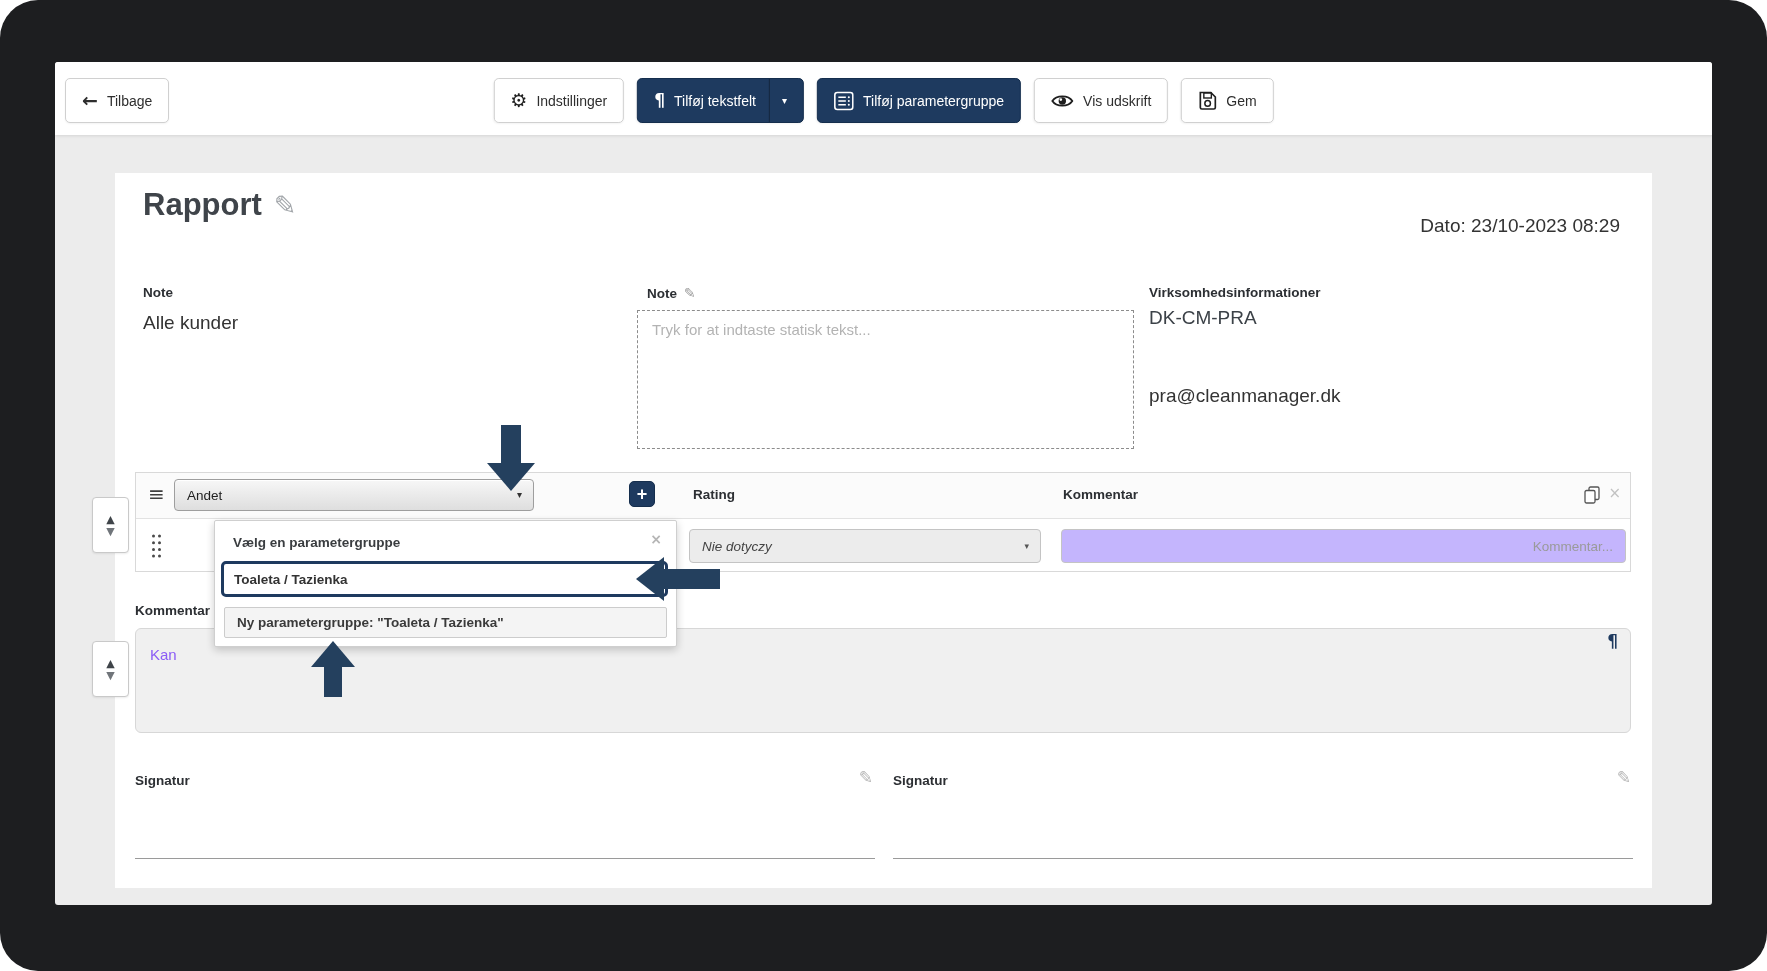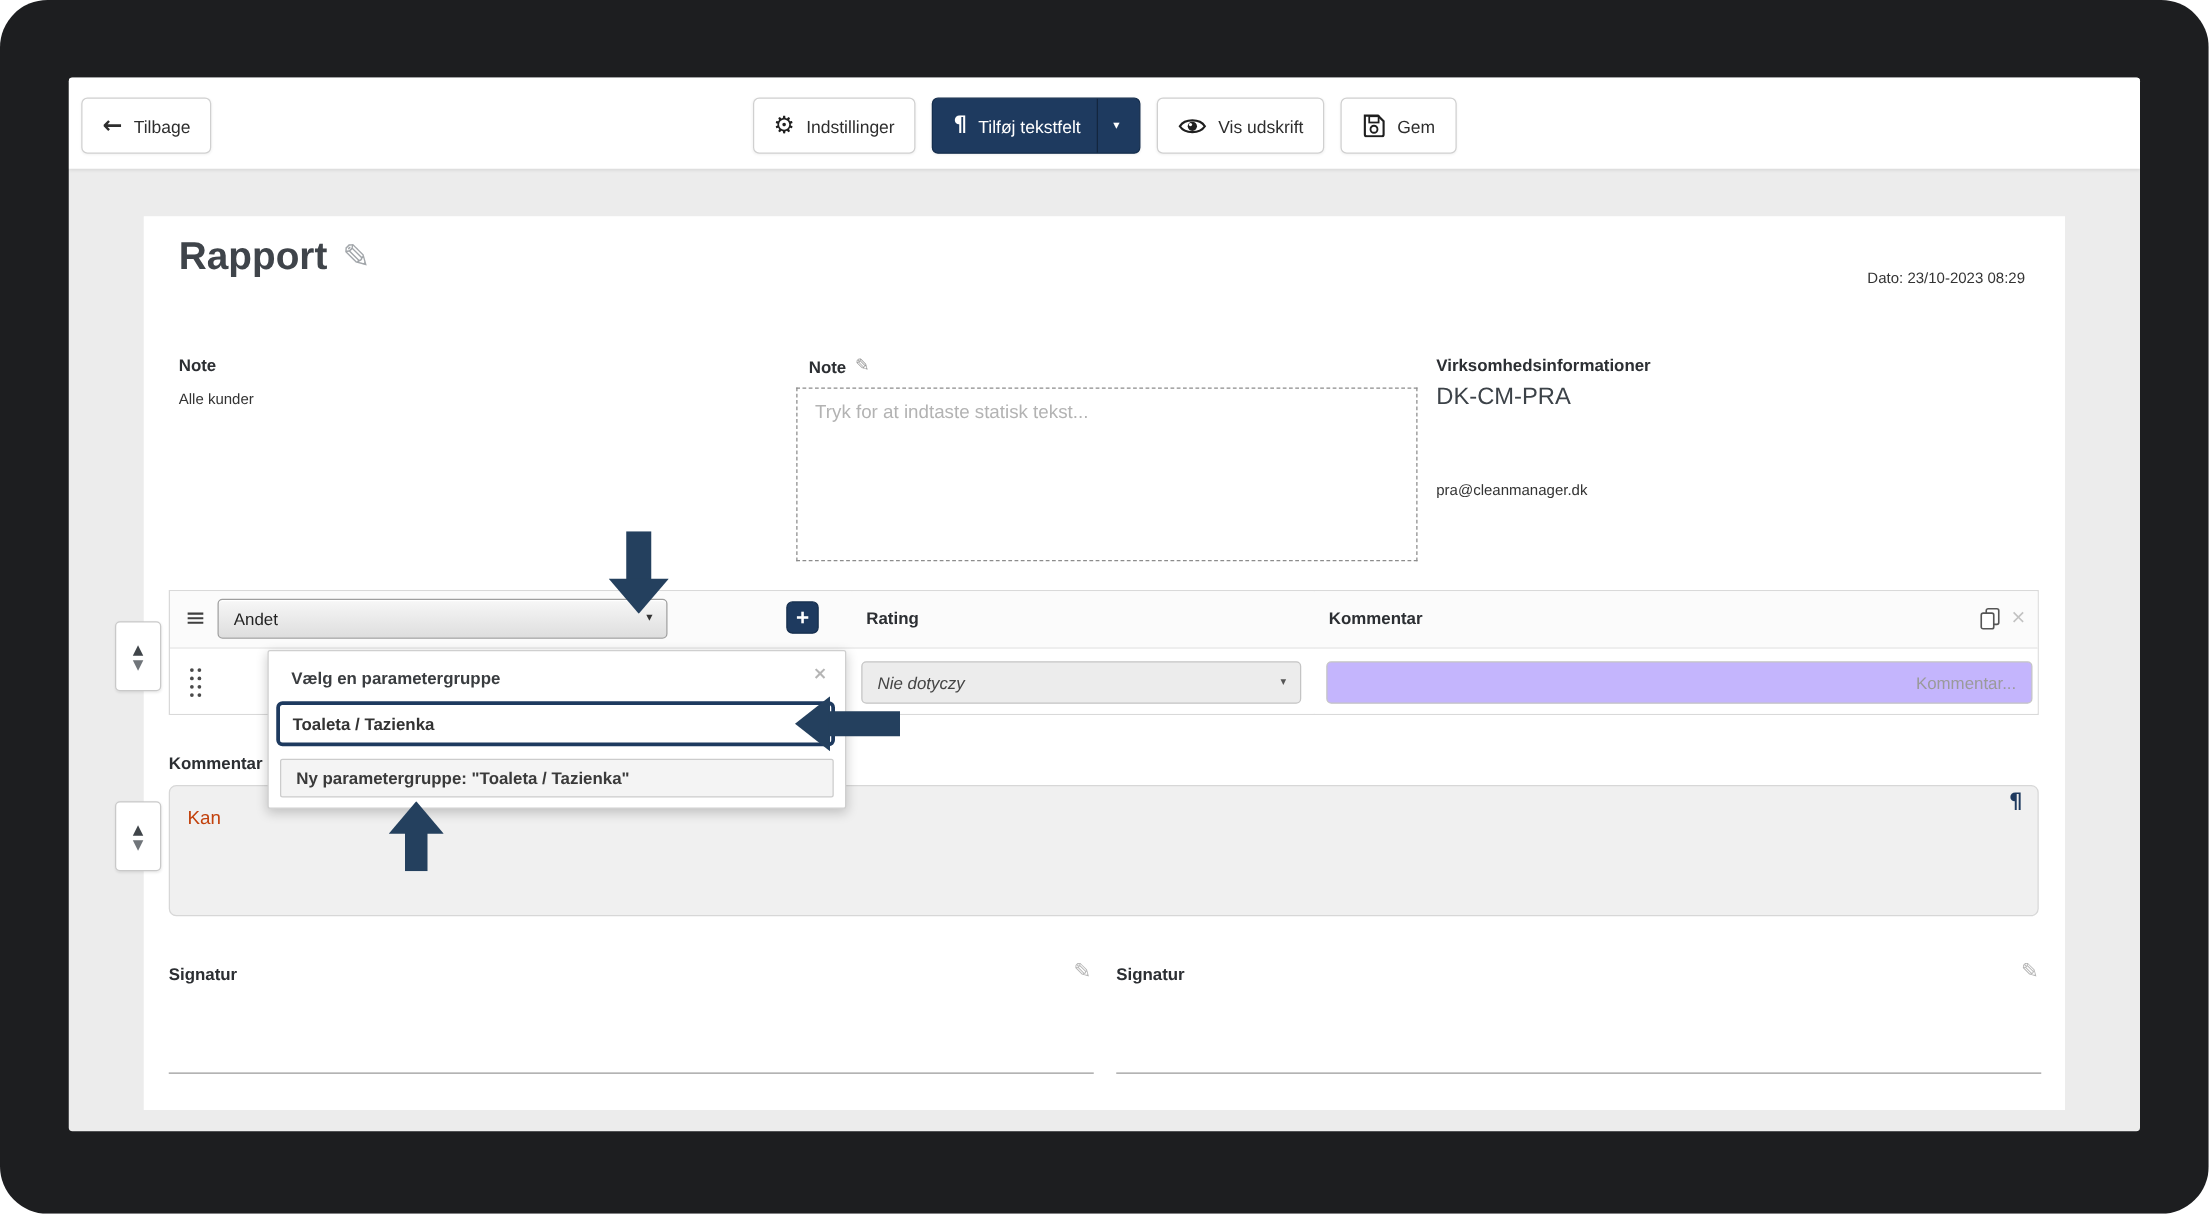--- a/index.html
+++ b/index.html
@@ -11,21 +11,21 @@
   .btn.navy{background:#1e3a5f;border-color:#152e4d;color:#fff;}
   .glyph{font-family:"DejaVu Sans",sans-serif;line-height:1;}
   .toolbar-left{position:absolute;left:10px;top:16px;}
   .toolbar-center{position:absolute;left:50%;top:16px;transform:translateX(-50%);display:flex;gap:13px;}
   .split-caret{border-left:1px solid rgba(0,0,0,0.35);margin-left:4px;padding-left:12px;height:100%;display:inline-flex;align-items:center;font-size:10px;}
   .card{position:absolute;left:60px;top:111px;width:1537px;height:715px;background:#fff;}
   .card-title{position:absolute;left:28px;top:14px;font-size:31px;font-weight:bold;color:#3f444a;display:flex;align-items:center;gap:12px;}
   .pencil{font-family:"DejaVu Sans",sans-serif;color:#a2a6aa;font-weight:normal;}
   .date{position:absolute;right:32px;top:42px;font-size:13px;color:#222;}
   .lbl{font-weight:bold;font-size:13.5px;color:#2c2f33;}
-  .val{font-size:12px;color:#333;}
+  .val{font-size:19px;color:#333;}
   .kunde-l{position:absolute;left:28px;top:112px;}
   .kunde-v{position:absolute;left:28px;top:139px;}
   .note-l{position:absolute;left:532px;top:112px;display:flex;align-items:center;gap:7px;}
   .note-box{position:absolute;left:522px;top:137px;width:497px;height:139px;border:1px dashed #8c8c8c;box-sizing:border-box;}
   .note-ph{padding:10px 14px;font-size:15px;color:#b3b3b3;}
   .comp-l{position:absolute;left:1034px;top:112px;}
   .comp-n{position:absolute;left:1034px;top:134px;font-size:19px;font-weight:normal;color:#3c4248;}
   .comp-e{position:absolute;left:1034px;top:212px;}
   .ptable{position:absolute;left:20px;top:299px;width:1496px;height:100px;border:1px solid #d9d9d9;box-sizing:border-box;background:#fff;}
   .prow1{position:absolute;left:0;top:0;right:0;height:45px;background:#fbfbfb;border-bottom:1px solid #e2e2e2;}
@@ -39,21 +39,21 @@
   .hdr-comment{position:absolute;left:927px;top:14px;}
   .copyic{position:absolute;right:30px;top:13px;cursor:pointer;}
   .xic{position:absolute;right:9px;top:13px;color:#c2c2c2;font-size:15px;cursor:pointer;}
   .grip{position:absolute;left:15px;top:14px;cursor:grab;}
   .sel-flat{position:absolute;background:#ececec;border:1px solid #c4c4c4;border-radius:4px;box-sizing:border-box;display:flex;align-items:center;padding:0 12px;font-size:13.5px;color:#444;}
   .sel-rating{left:553px;top:10px;width:352px;height:34px;cursor:pointer;font-style:italic;}
   .inp-comment{position:absolute;left:925px;top:10px;width:565px;height:34px;background:#c4b5fd;border:1px solid #c4c4c4;border-radius:4px;box-sizing:border-box;padding:0 12px;font-size:13.5px;color:#444;font-family:inherit;text-align:right;}
   .inp-comment::placeholder{color:#9a9a9a;}
   .comment-l{position:absolute;left:20px;top:430px;z-index:1;}
   .comment-area{position:absolute;left:20px;top:455px;width:1496px;height:105px;background:#f0f0f0;border:1px solid #d7d7d7;border-radius:6px;box-sizing:border-box;z-index:1;}
-  .kan{position:absolute;left:14px;top:17px;font-size:15px;color:#c2410c;}
+  .kan{position:absolute;left:14px;top:17px;font-size:15px;color:#8b5cf6;}
   .pil-navy{position:absolute;right:12px;top:4px;color:#1e3a5f;font-weight:bold;font-size:17px;}
   .sig{position:absolute;top:598px;width:740px;height:88px;}
   .sig.left{left:20px;}
   .sig.right{left:778px;}
   .sig-pencil{position:absolute;right:2px;top:-2px;color:#b5b5b5;font-size:17px;cursor:pointer;}
   .sig-line{position:absolute;left:0;right:0;bottom:0;border-bottom:1px solid #9a9a9a;}
   .panel{position:absolute;left:62px;top:347px;width:463px;height:127px;background:#fff;border:1px solid #cfcfcf;border-radius:2px;box-shadow:0 3px 9px rgba(0,0,0,0.20);box-sizing:border-box;z-index:40;margin-left:37px;}
   .panel-title{position:absolute;left:18px;top:14px;font-weight:bold;font-size:13.5px;color:#3a3d40;}
   .panel-x{position:absolute;right:14px;top:11px;color:#b5b5b5;font-weight:bold;font-size:14px;cursor:pointer;}
   .panel-input{position:absolute;left:6px;top:40px;width:447px;height:36px;border:3px solid #1e3a5f;border-radius:5px;box-sizing:border-box;padding:0 10px;font-size:13.5px;font-weight:600;color:#333;font-family:inherit;outline:none;}
@@ -81,20 +81,32 @@
       <div class="toolbar-center">
         <button class="btn">
           <span class="glyph" style="font-size:19px;color:#1f1f1f;">⚙</span>
           <span>Indstillinger</span>
         </button>
         <button class="btn navy">
           <span class="glyph" style="font-size:17px;font-weight:bold;">¶</span>
           <span>Tilføj tekstfelt</span>
           <span class="split-caret glyph">▾</span>
         </button>
+        <button class="btn navy">
+          <svg width="20" height="20" viewBox="0 0 20 20">
+            <rect x="1" y="1.5" width="18" height="17" rx="2.5" fill="none" stroke="#fff" stroke-width="1.6"></rect>
+            <line x1="4.5" y1="6.3" x2="12" y2="6.3" stroke="#fff" stroke-width="1.6"></line>
+            <line x1="4.5" y1="10" x2="12" y2="10" stroke="#fff" stroke-width="1.6"></line>
+            <line x1="4.5" y1="13.7" x2="12" y2="13.7" stroke="#fff" stroke-width="1.6"></line>
+            <circle cx="15" cy="6.3" r="1" fill="#fff"></circle>
+              <circle cx="15" cy="10" r="1" fill="#fff"></circle>
+              <circle cx="15" cy="13.7" r="1" fill="#fff"></circle>
+          </svg>
+          <span>Tilføj parametergruppe</span>
+        </button>
         <button class="btn">
           <svg width="23" height="16" viewBox="0 0 23 16">
             <path d="M1.5 8 C5.5 1.8 17.5 1.8 21.5 8 C17.5 14.2 5.5 14.2 1.5 8 Z" fill="none" stroke="#1f1f1f" stroke-width="1.8"></path>
             <circle cx="11.5" cy="8" r="3.7" fill="#1f1f1f"></circle>
             <circle cx="10" cy="6.6" r="1.3" fill="#fff"></circle>
           </svg>
           <span>Vis udskrift</span>
         </button>
         <button class="btn">
           <svg width="19" height="19" viewBox="0 0 19 19">

